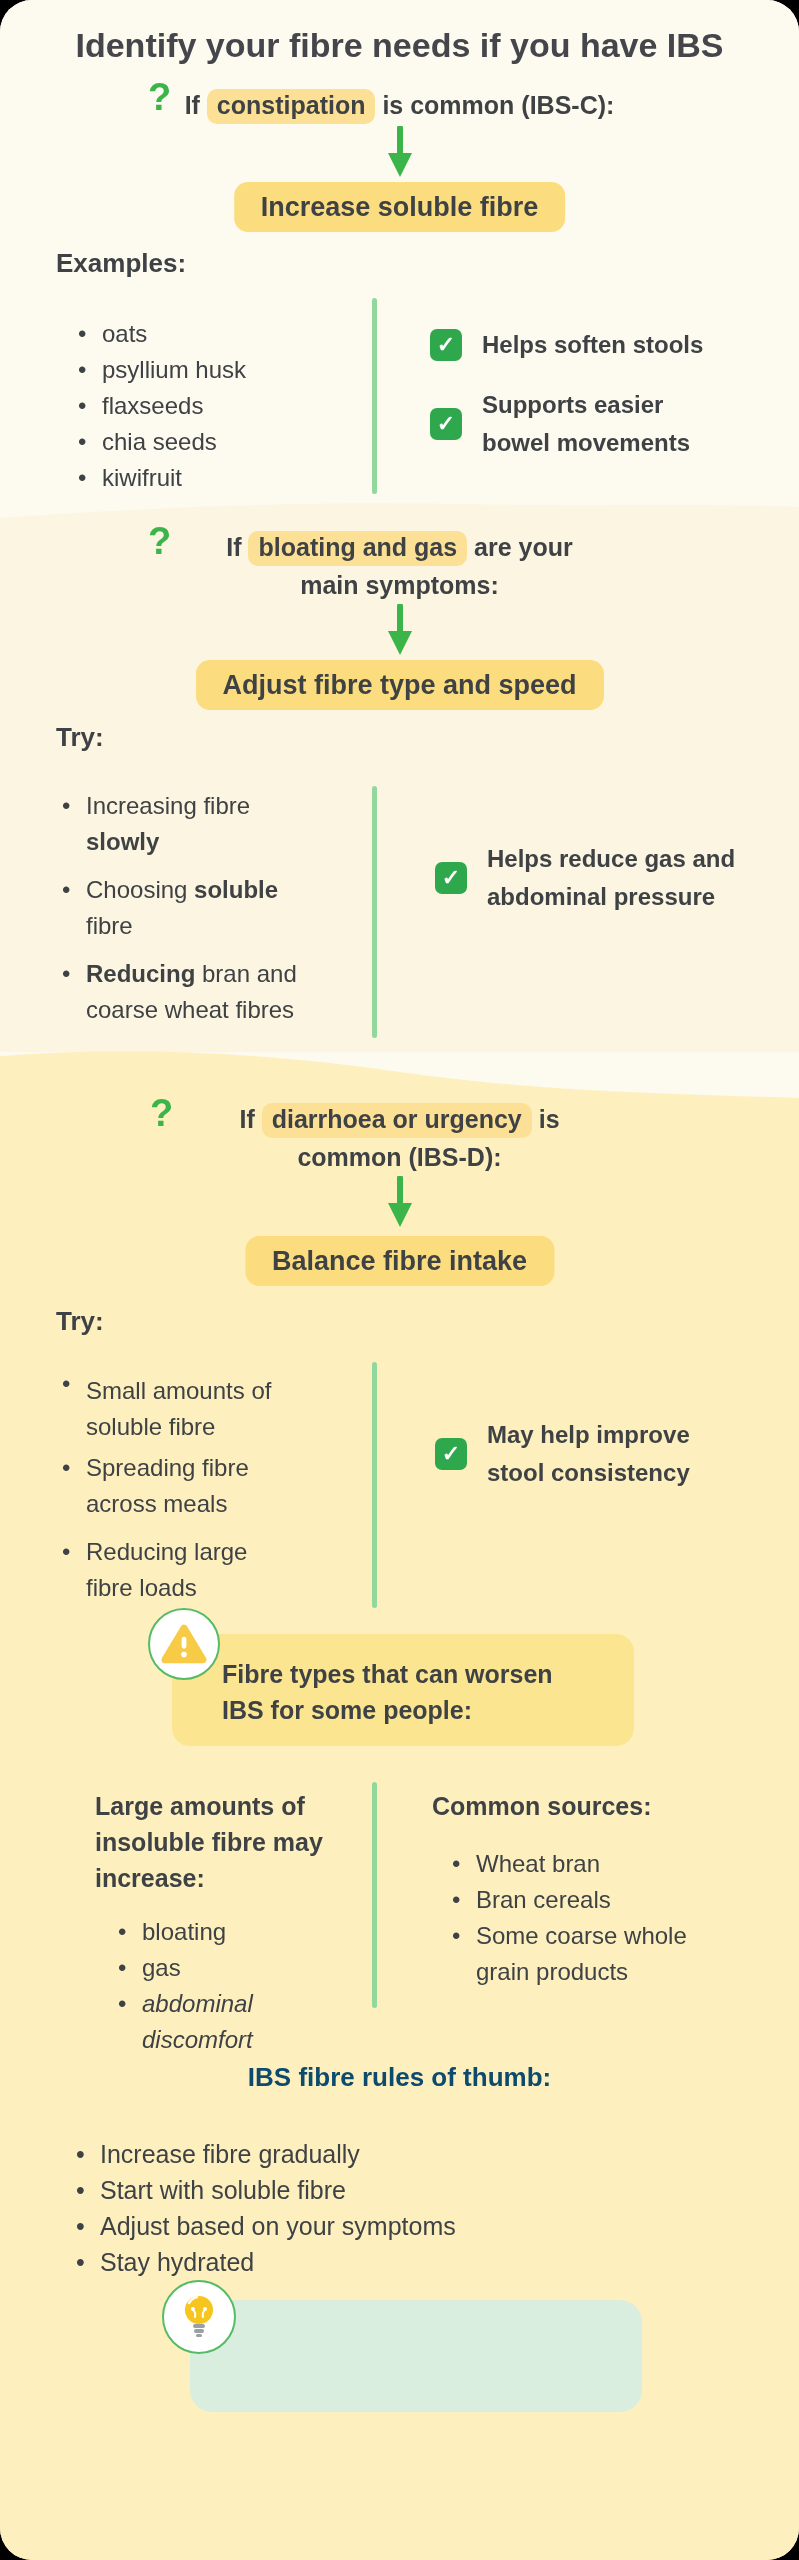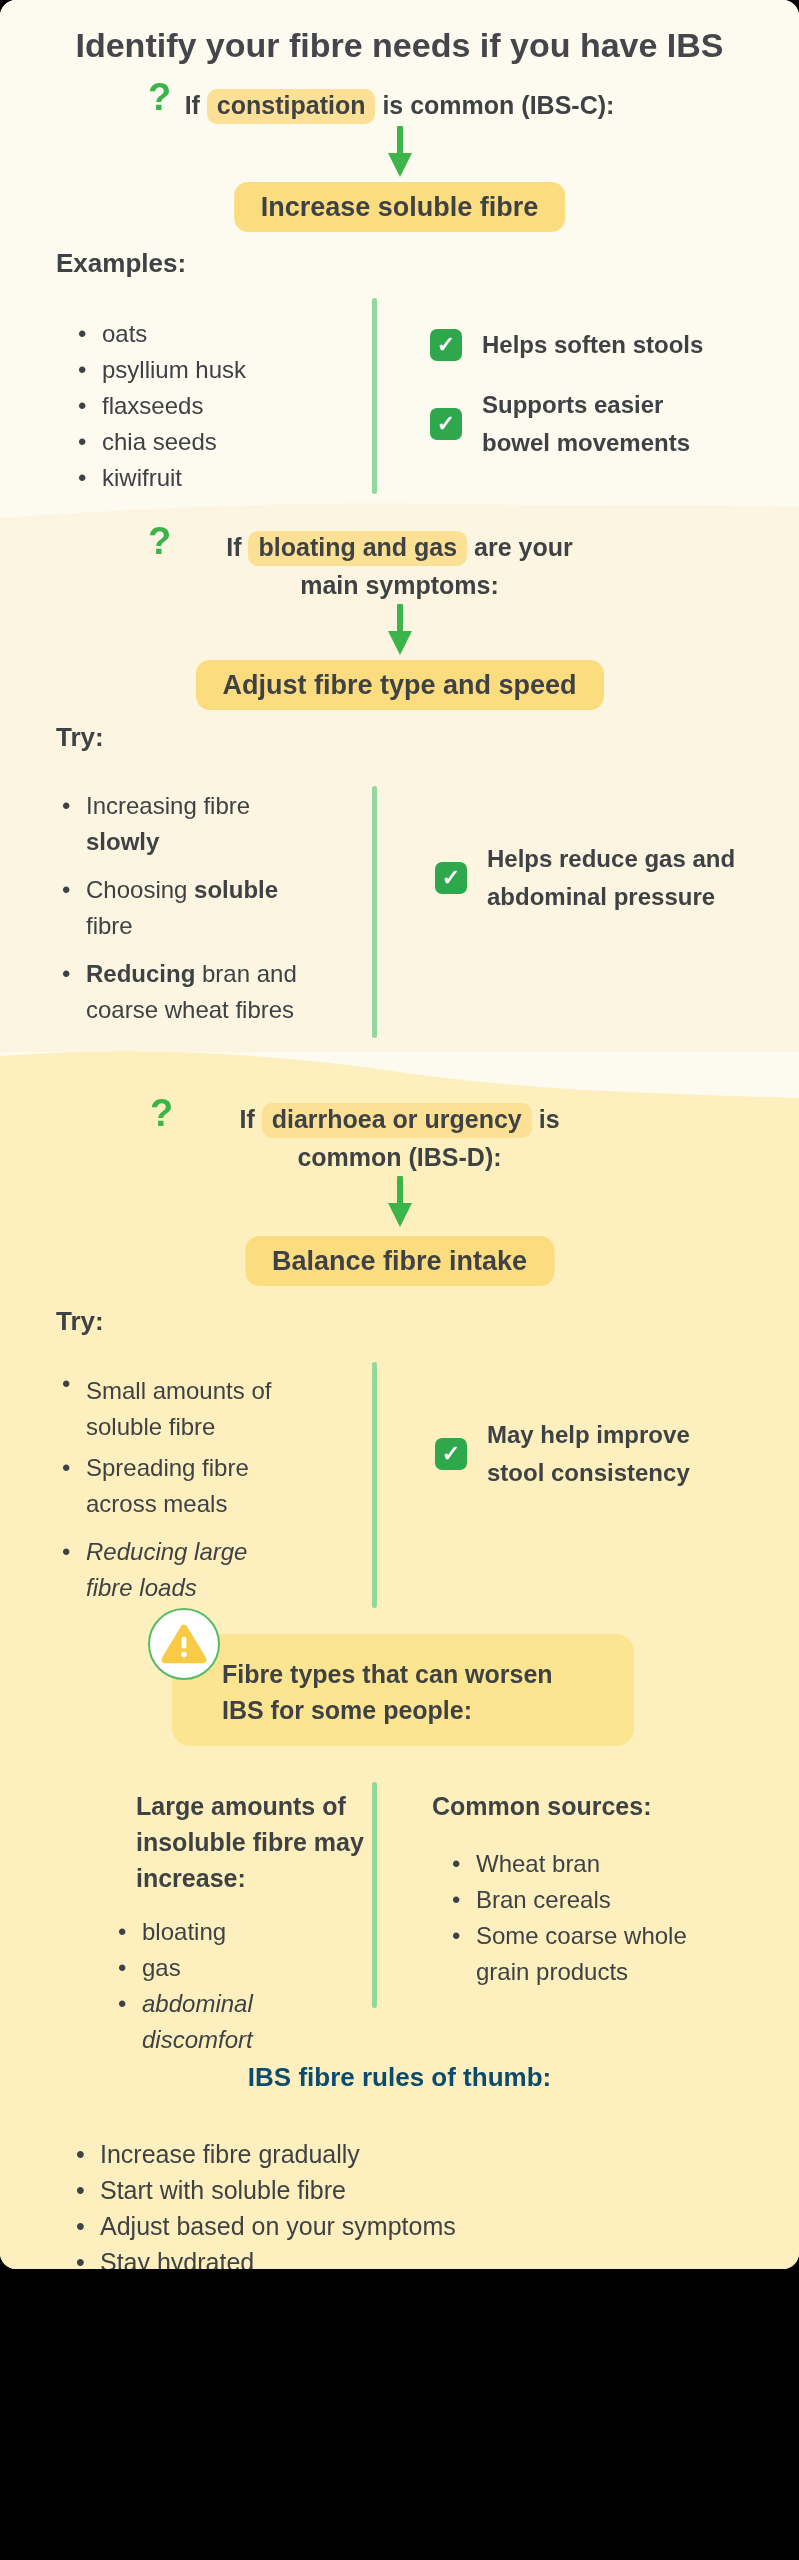--- a/index.html
+++ b/index.html
@@ -1,17 +1,17 @@
 <!DOCTYPE html>
 <html><head>
 <meta charset="utf-8">
 <style>
   html,body{margin:0;padding:0;background:#000;}
   .card{
-    position:relative;width:799px;height:2269px;border-radius:16px;overflow:hidden;
+    position:relative;width:799px;height:2560px;border-radius:32px;overflow:hidden;
     font-family:"Liberation Sans",sans-serif;color:#3F4245;background:#FDFAEF;
   }
   .abs{position:absolute;}
   .bg{position:absolute;left:0;width:799px;}
   .title{position:absolute;left:0;width:100%;text-align:center;font-weight:bold;font-size:34px;color:#45464B;}
   .qmark{position:absolute;font-weight:bold;font-size:38px;color:#3BB44A;line-height:1;}
   .qline{position:absolute;left:0;width:100%;text-align:center;font-weight:bold;font-size:25px;line-height:34px;}
   .hl{background:#FBE095;border-radius:10px;padding:2px 10px 5px 10px;}
   .chip{
     position:absolute;left:50%;transform:translateX(-50%);
@@ -153,21 +153,21 @@
   <div class="bullet" style="left:86px;top:1366px;margin-top:7px;">
     <div>Small amounts of</div>
     <div>soluble fibre</div>
   </div>
   <span class="dot" style="left:62px;top:1450px;">•</span>
   <div class="bullet" style="left:86px;top:1450px;">
     <div>Spreading fibre</div>
     <div>across meals</div>
   </div>
   <span class="dot" style="left:62px;top:1534px;">•</span>
-  <div class="bullet" style="left:86px;top:1534px;font-style:italic;">
+  <div class="bullet" style="left:86px;top:1534px;">
     <div>Reducing large</div>
     <div>fibre loads</div>
   </div>
 
   <div class="divider" style="left:372px;top:1362px;height:246px;"></div>
 
   <div class="checkrow" style="left:435px;top:1416px;">
     <div class="checkbox">✓</div>
     <div class="checktext">
       <div>May help improve</div>
@@ -181,21 +181,21 @@
     <div>IBS for some people:</div>
   </div>
   <div class="circleicon" style="left:148px;top:1608px;width:72px;height:72px;">
     <svg width="46" height="42" viewBox="0 0 44 40">
       <path d="M22,5 L40,35 L4,35 Z" fill="#F7CB45" stroke="#F7CB45" stroke-width="7" stroke-linejoin="round"></path>
       <rect x="19.7" y="13" width="4.6" height="11.5" rx="2.3" fill="#FFFFFF"></rect>
       <circle cx="22" cy="30" r="2.7" fill="#FFFFFF"></circle>
     </svg>
   </div>
 
-  <div class="boxtext" style="left:95px;top:1788px;margin-left:41px;">
+  <div class="boxtext" style="left:95px;top:1788px;">
     <div>Large amounts of</div>
     <div>insoluble fibre may</div>
     <div>increase:</div>
   </div>
 
   <span class="dot" style="left:118px;top:1914px;">•</span>
   <div class="bullet" style="left:142px;top:1914px;">bloating</div>
   <span class="dot" style="left:118px;top:1950px;">•</span>
   <div class="bullet" style="left:142px;top:1950px;">gas</div>
   <span class="dot" style="left:118px;top:1986px;">•</span>

